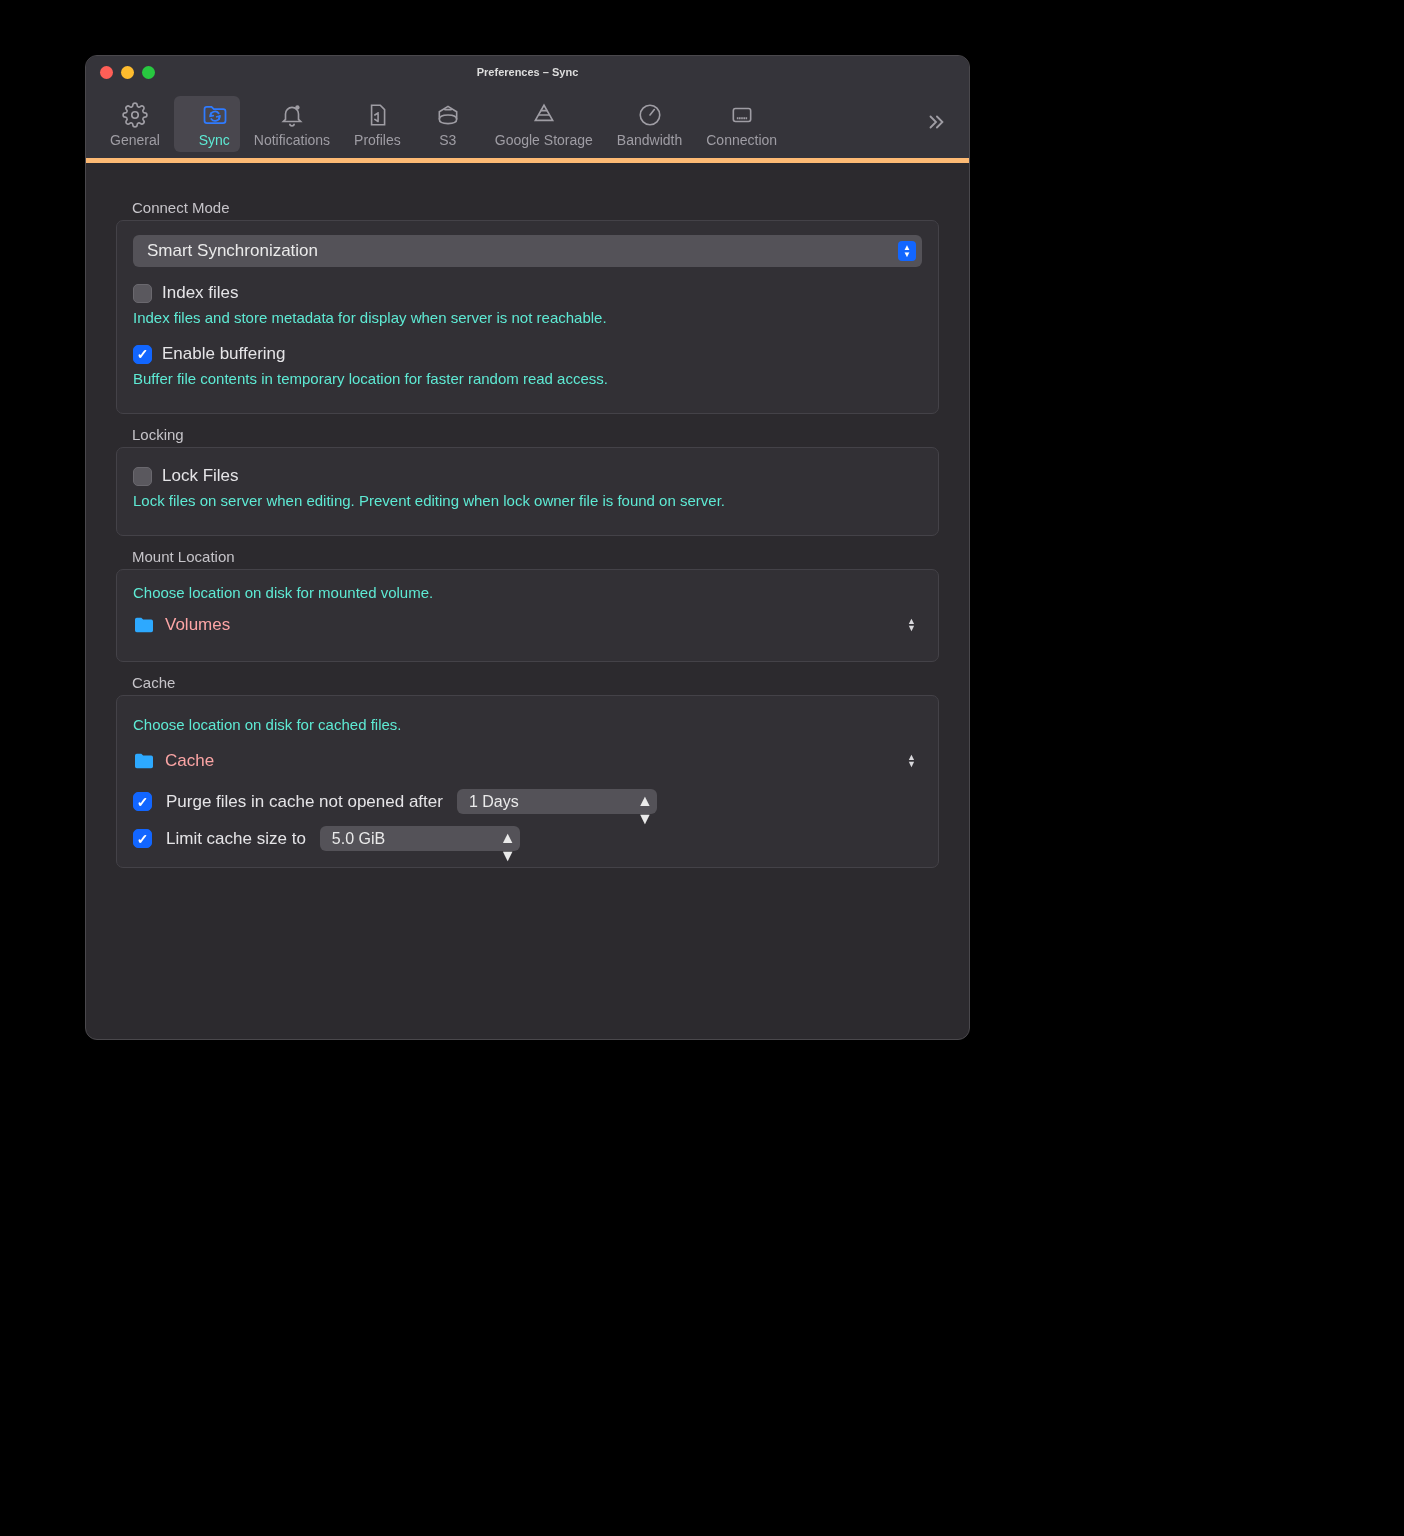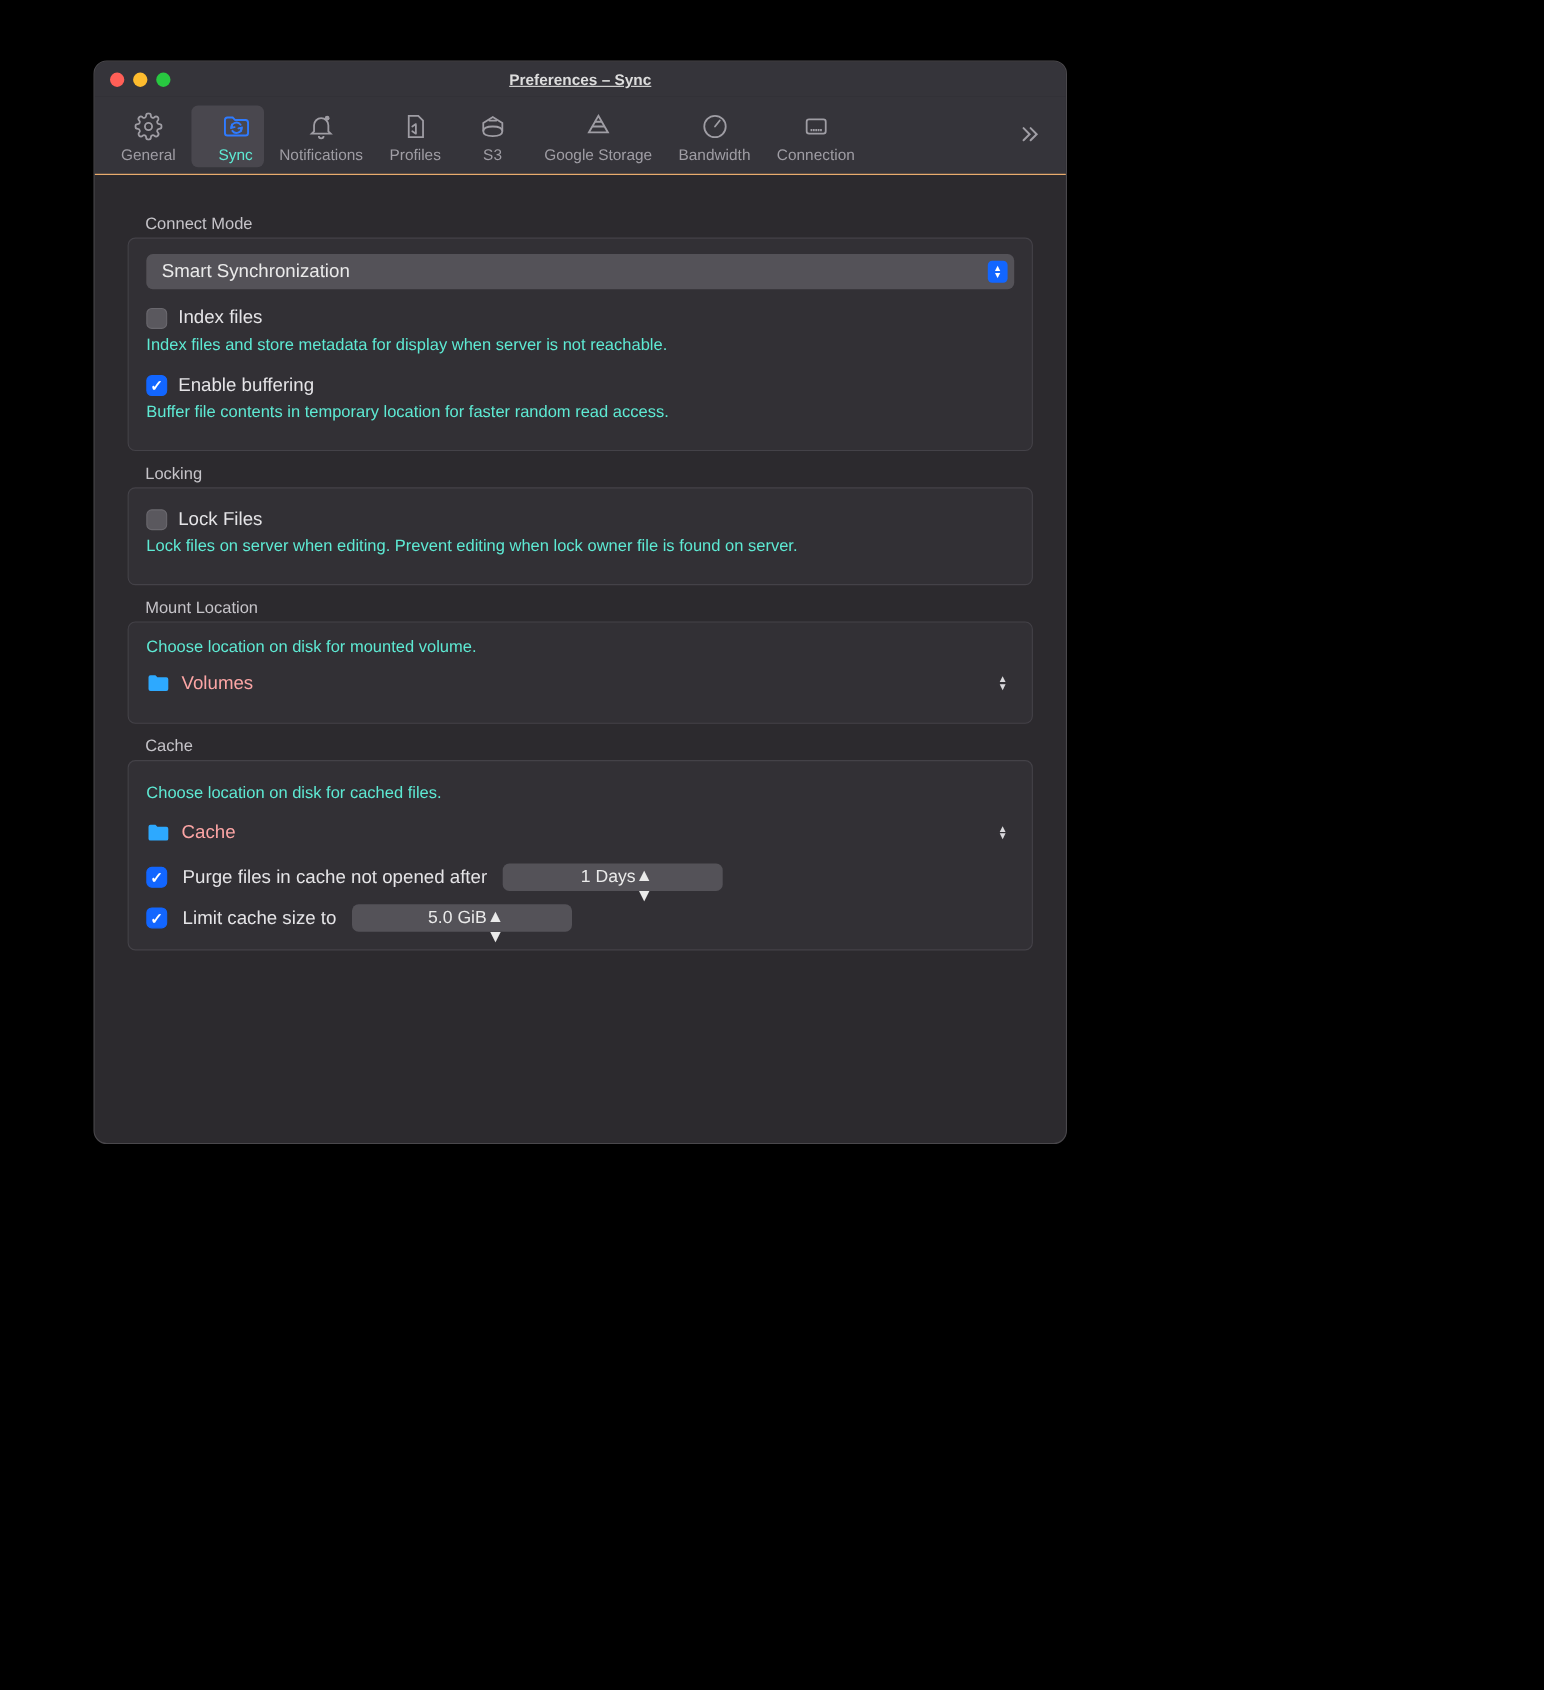--- a/index.html
+++ b/index.html
@@ -32,29 +32,29 @@
     position: relative;
     background: #35343a;
   }
   .traffic-lights { display: flex; gap: 8px; }
   .light { width: 13px; height: 13px; border-radius: 50%; }
   .light.red { background: #ff5f57; }
   .light.yellow { background: #febc2e; }
   .light.green { background: #28c840; }
   .title {
     position: absolute; left:0; right:0; text-align:center;
-    font-weight: 600; font-size: 14px; color: #ddd; text-decoration: underline;
+    font-weight: 600; font-size: 11px; color: #ddd;
   }
   .toolbar {
     display: flex;
     align-items: center;
     padding: 8px 14px 6px 14px;
     gap: 4px;
     background: #35343a;
-    border-bottom: 1px solid #fdba74;
+    border-bottom: 5px solid #fdba74;
   }
   .tab {
     display:flex; flex-direction:column; align-items:center; justify-content:center;
     padding: 4px 10px 4px 10px;
     border-radius: 6px;
     min-width: 66px;
     color: #9f9da4; font-size: 14px;
     gap: 2px;
     cursor: pointer;
   }
@@ -132,21 +132,21 @@
   .folder-left { display:flex; align-items:center; gap:10px; }
   .folder-icon {
     width: 22px; height: 18px;
   }
   .folder-label { font-size: 17px; color: #fca5a5; }
   .sort-icon {
     display:flex; flex-direction:column; color:#d9d8dc; font-size:9px; line-height:7px;
     padding-right:6px;
   }
   .mini-select {
-    display:flex; align-items:center; justify-content:center;
+    display:flex; align-items:center; justify-content:space-between;
     background: #545258;
     border-radius: 6px;
     padding: 3px 3px 3px 12px;
     color:#eaeaea; font-size:16px;
     cursor:pointer;
   }
   .mini-select .stepper-cap { width:17px; height:19px; }
   .row-inline {
     display:flex; align-items:center; gap:14px;
     margin-top: 12px;

